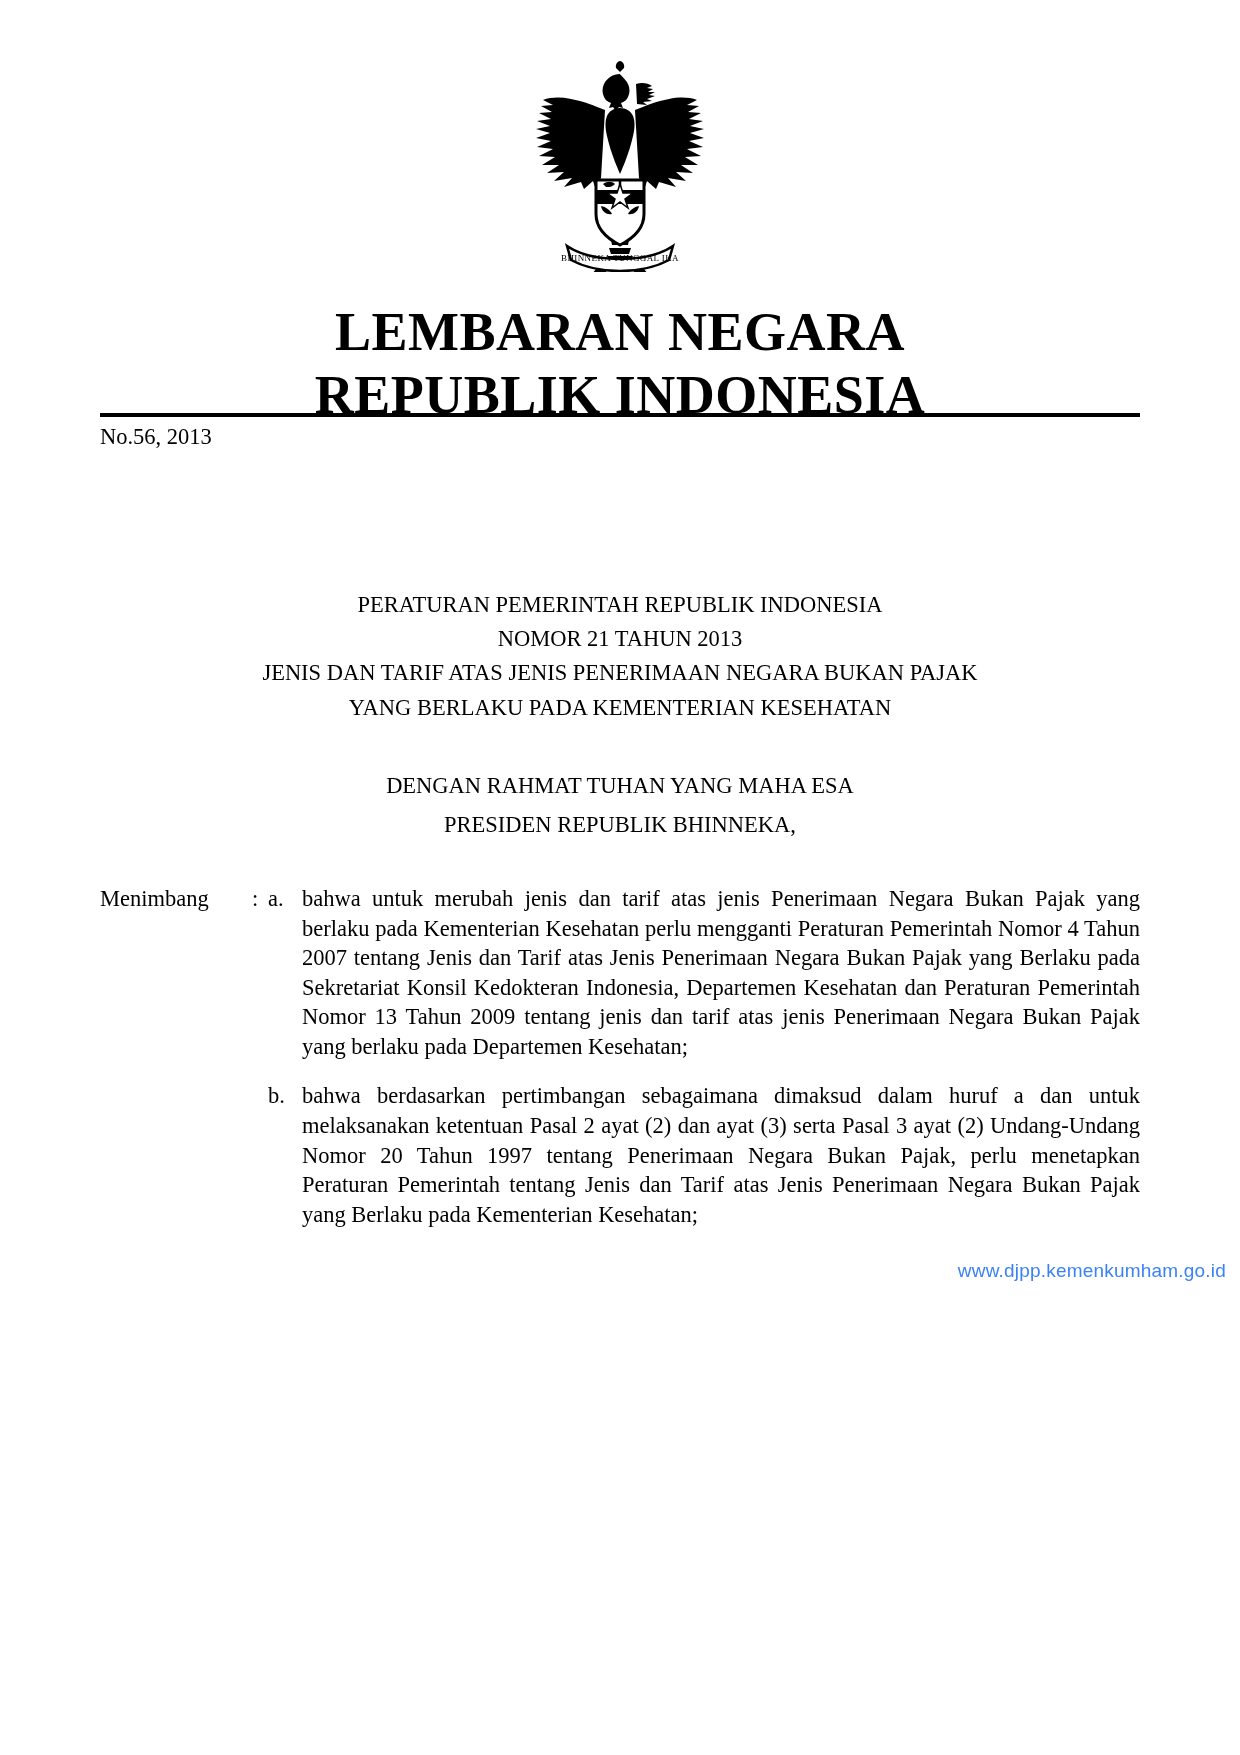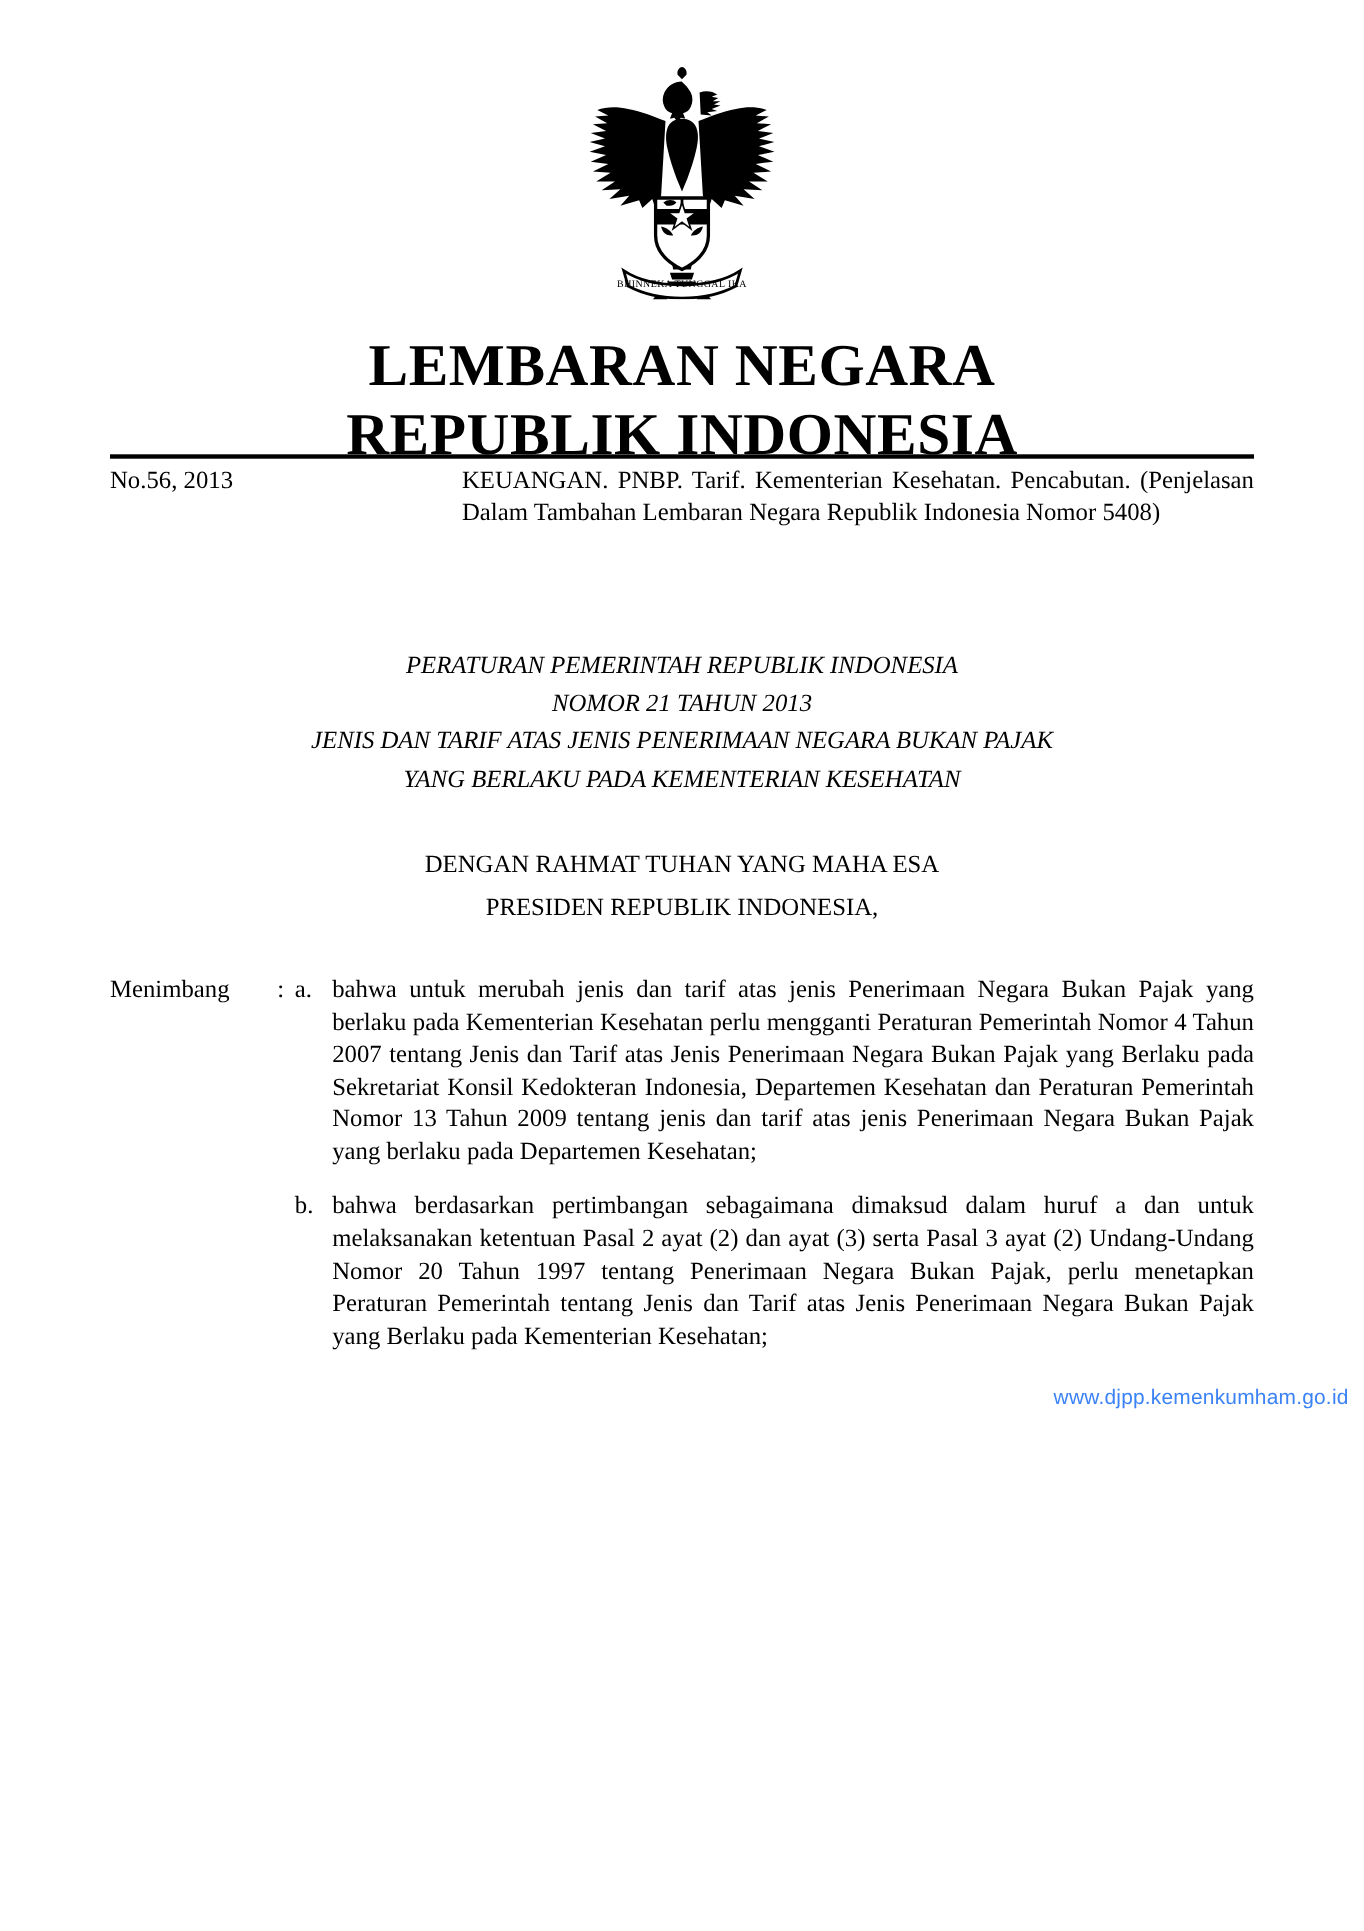--- a/index.html
+++ b/index.html
@@ -84,21 +84,21 @@
   
   .title-block {
     position: absolute;
     top: 588px;
     left: 100px;
     right: 100px;
     text-align: center;
     font-size: 22.5px;
     line-height: 1.52;
   }
-  .title-block div { white-space: nowrap; font-style: italic; }
+  .title-block div { white-space: nowrap; }
 
   
   .invocation {
     position: absolute;
     top: 775px;
     left: 100px;
     right: 100px;
     text-align: center;
     font-size: 22.5px;
     line-height: 1.0;
@@ -204,33 +204,32 @@
 
   <div class="masthead">
     <span>LEMBARAN NEGARA</span>
     <span class="line2">REPUBLIK INDONESIA</span>
   </div>
 
   <div class="header-rule"></div>
 
   <div class="header-row">
     <div class="header-issue">No.56, 2013</div>
-    <div class="header-subject">KEUANGAN. PNBP. Tarif. Kementerian Kesehatan. Pencabutan. (Penjelasan Dalam Tambahan Lembaran Negara Republik Indonesia Nomor 5408)</div>
   </div>
 
   <div class="title-block">
     <div>PERATURAN PEMERINTAH REPUBLIK INDONESIA</div>
     <div>NOMOR 21 TAHUN 2013</div>
     <div>JENIS DAN TARIF ATAS JENIS PENERIMAAN NEGARA BUKAN PAJAK</div>
     <div>YANG BERLAKU PADA KEMENTERIAN KESEHATAN</div>
   </div>
 
   <div class="invocation">
     <div class="line-a">DENGAN RAHMAT TUHAN YANG MAHA ESA</div>
-    <div>PRESIDEN REPUBLIK INDONESIA,</div>
+    <div>PRESIDEN REPUBLIK BHINNEKA,</div>
   </div>
 
   <div class="considerations">
 
     <div class="cons-item">
       <div class="cons-label">Menimbang</div>
       <div class="cons-colon">:</div>
       <div class="cons-letter">a.</div>
       <div class="cons-text">bahwa untuk merubah jenis dan tarif atas jenis Penerimaan Negara Bukan Pajak yang berlaku pada Kementerian Kesehatan perlu mengganti Peraturan Pemerintah Nomor 4 Tahun 2007 tentang Jenis dan Tarif atas Jenis Penerimaan Negara Bukan Pajak yang Berlaku pada Sekretariat Konsil Kedokteran Indonesia, Departemen Kesehatan dan Peraturan Pemerintah Nomor 13 Tahun 2009 tentang jenis dan tarif atas jenis Penerimaan Negara Bukan Pajak yang berlaku pada Departemen Kesehatan;</div>
     </div>

